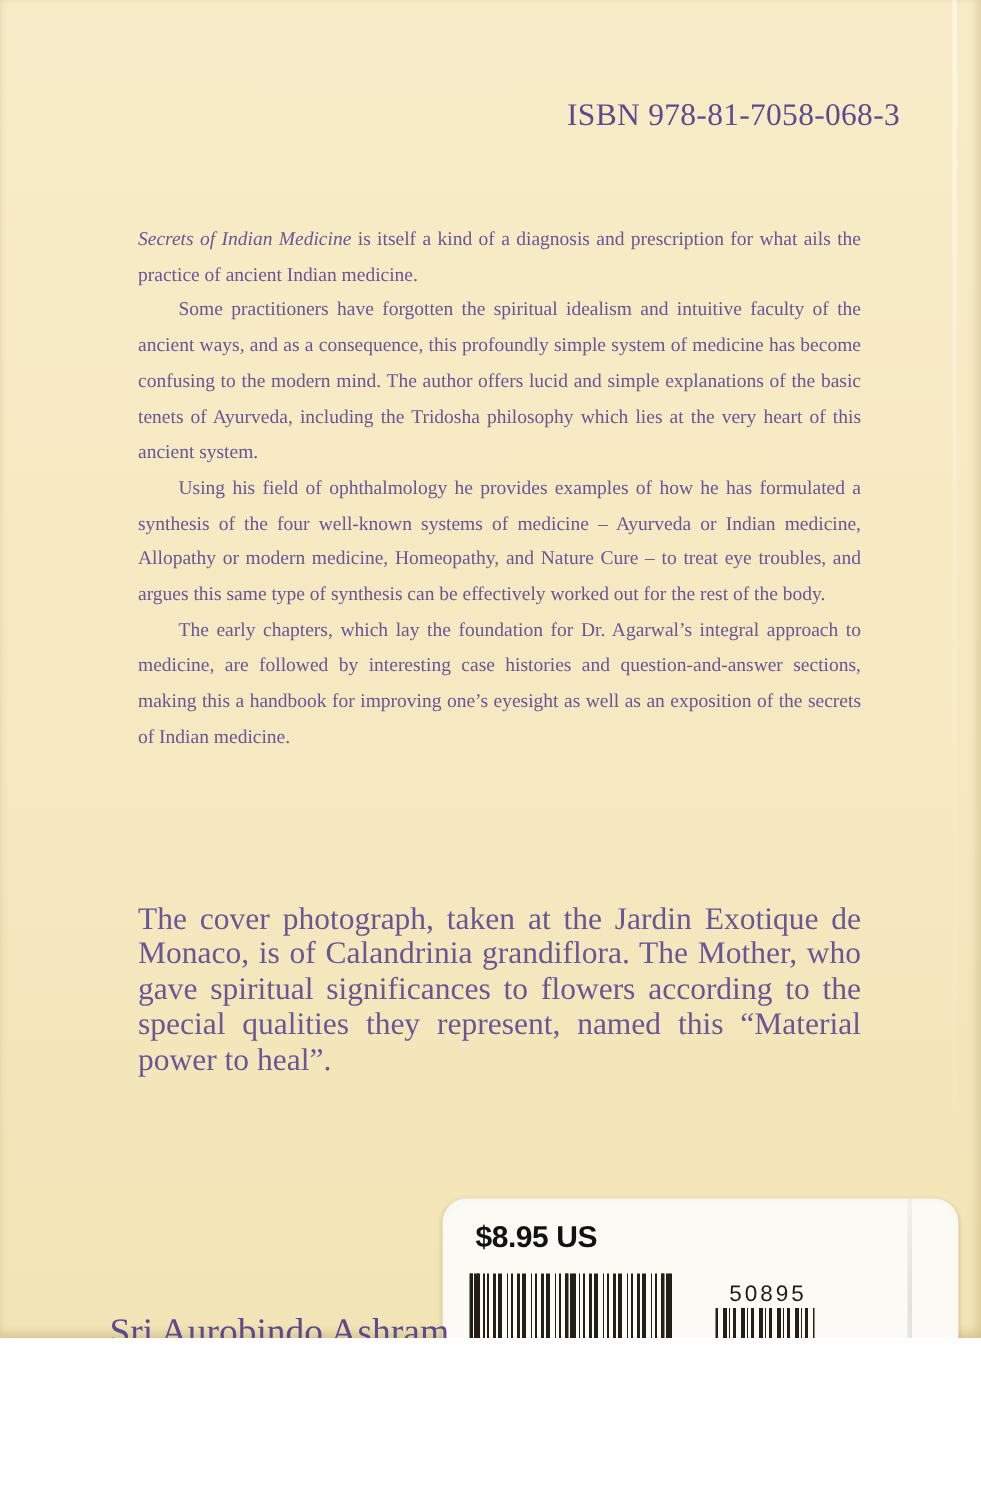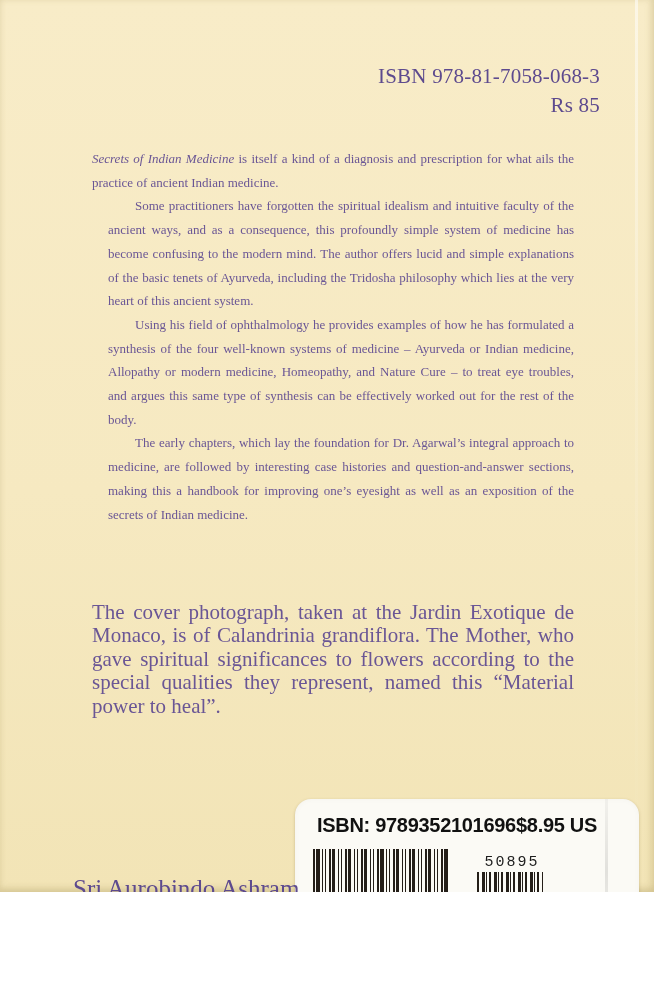--- a/index.html
+++ b/index.html
@@ -21,21 +21,21 @@
     position:absolute;top:62px;right:54px;
     text-align:right;color:#5d4a8e;
     font-size:21px;line-height:29px;letter-spacing:.2px;
   }
   .synopsis{
     position:absolute;left:92px;top:147px;width:482px;
     color:#6a5695;font-size:13px;line-height:23.7px;
     text-align:justify;
   }
   .synopsis p{margin:0;}
-  .synopsis p.indent{text-indent:27px;margin-left:16px;}
+  .synopsis p.indent{text-indent:27px;}
   .cover-note{
     position:absolute;left:92px;top:601px;width:482px;
     color:#6a5695;font-size:21px;line-height:23.4px;
     text-align:justify;
   }
   .publisher{
     position:absolute;left:73px;top:872px;
     color:#5d4a8e;font-size:25px;line-height:34px;text-align:right;
   }
   
@@ -69,56 +69,54 @@
   .ean-digits{
     position:absolute;left:-16px;top:63px;width:168px;z-index:2;
     font-family:"DejaVu Sans Mono", monospace;font-size:15px;color:#1c1c1c;
     display:flex;align-items:flex-start;
   }
   .ean-digits .num{background:#fbfaf5;padding:0 2px;letter-spacing:1px;}
   .ean-digits .d9{margin-right:8px;background:transparent;}
   .ean-digits .grp2{margin-left:6px;}
   .addon{position:absolute;left:182px;top:56px;width:70px;text-align:center;}
   .addon .addon-num{
-    font-family:Liberation Mono, monospace;font-size:15px;color:#1c1c1c;
+    font-family:Liberation Sans, sans-serif;font-size:15px;color:#1c1c1c;
     letter-spacing:2px;line-height:16px;
   }
   .addon .bars{
     margin-top:1px;width:66px;height:50px;
     background:repeating-linear-gradient(90deg,
       #241e18 0 2px, rgba(0,0,0,0) 2px 5px,
       #241e18 5px 8px, rgba(0,0,0,0) 8px 9px,
       #241e18 9px 10px, rgba(0,0,0,0) 10px 12px);
   }
   i{font-style:italic;}
 </style>
 </head>
 <body>
 
 <div class="page">
   <div class="page-crease"></div>
 
   <div class="isbn-block">
     <div>ISBN 978-81-7058-068-3</div>
-    <div>Rs 85</div>
   </div>
 
   <div class="synopsis">
     <p><i>Secrets of Indian Medicine</i><span> is itself a kind of a diagnosis and prescription for what ails the practice of ancient Indian medicine.</span></p>
     <p class="indent">Some practitioners have forgotten the spiritual idealism and intuitive faculty of the ancient ways, and as a consequence, this profoundly simple system of medicine has become confusing to the modern mind. The author offers lucid and simple explanations of the basic tenets of Ayurveda, including the Tridosha philosophy which lies at the very heart of this ancient system.</p>
     <p class="indent">Using his field of ophthalmology he provides examples of how he has formulated a synthesis of the four well-known systems of medicine – Ayurveda or Indian medicine, Allopathy or modern medicine, Homeopathy, and Nature Cure – to treat eye troubles, and argues this same type of synthesis can be effectively worked out for the rest of the body.</p>
     <p class="indent">The early chapters, which lay the foundation for Dr. Agarwal’s integral approach to medicine, are followed by interesting case histories and question-and-answer sections, making this a handbook for improving one’s eyesight as well as an exposition of the secrets of Indian medicine.</p>
   </div>
 
   <div class="cover-note">The cover photograph, taken at the Jardin Exotique de Monaco, is of Calandrinia grandiflora. The Mother, who gave spiritual significances to flowers according to the special qualities they represent, named this “Material power to heal”.</div>
 
   <div class="sticker">
     <div class="sticker-crease"></div>
     <div class="sticker-header">
-      <span>ISBN: 9789352101696</span>
       <span>$8.95 US</span>
     </div>
 
     <div class="ean">
       <div class="bars"></div>
       <div class="guard g1"></div>
       <div class="guard g2"></div>
       <div class="guard g3"></div>
       <div class="guard g4"></div>
       <div class="guard g5"></div>

